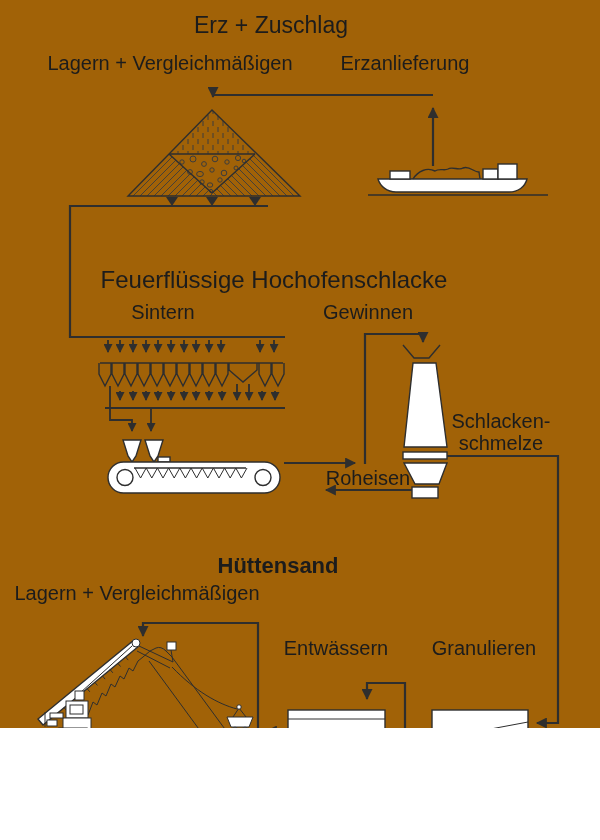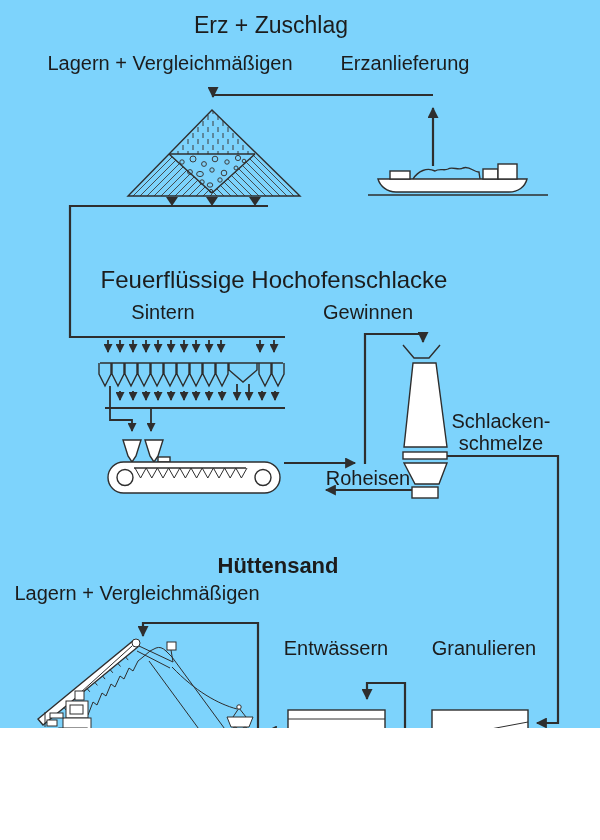--- a/index.html
+++ b/index.html
@@ -1,16 +1,16 @@
 <!DOCTYPE html>
 <html><head>
 <meta charset="utf-8">
 <style>
   html,body{margin:0;padding:0;background:#ffffff;}
-  .stage{width:600px;height:728px;position:relative;background:#7dd3fc;overflow:hidden;text-decoration:underline;}
+  .stage{width:600px;height:728px;position:relative;background:#a16207;overflow:hidden;text-decoration:underline;}
   svg{display:block;}
   .lbl{font-family:"Liberation Sans", sans-serif; fill:#1c1c1c;}
   .t23{font-size:23px;}
   .t24{font-size:24px;}
   .t20{font-size:20px;}
   .t22b{font-size:22px;font-weight:bold;}
   .ln{stroke:#2e2e2e;fill:none;}
   .flow{stroke-width:2.2;}
   .mid{stroke-width:1.8;}
   .thin{stroke-width:1.4;}

